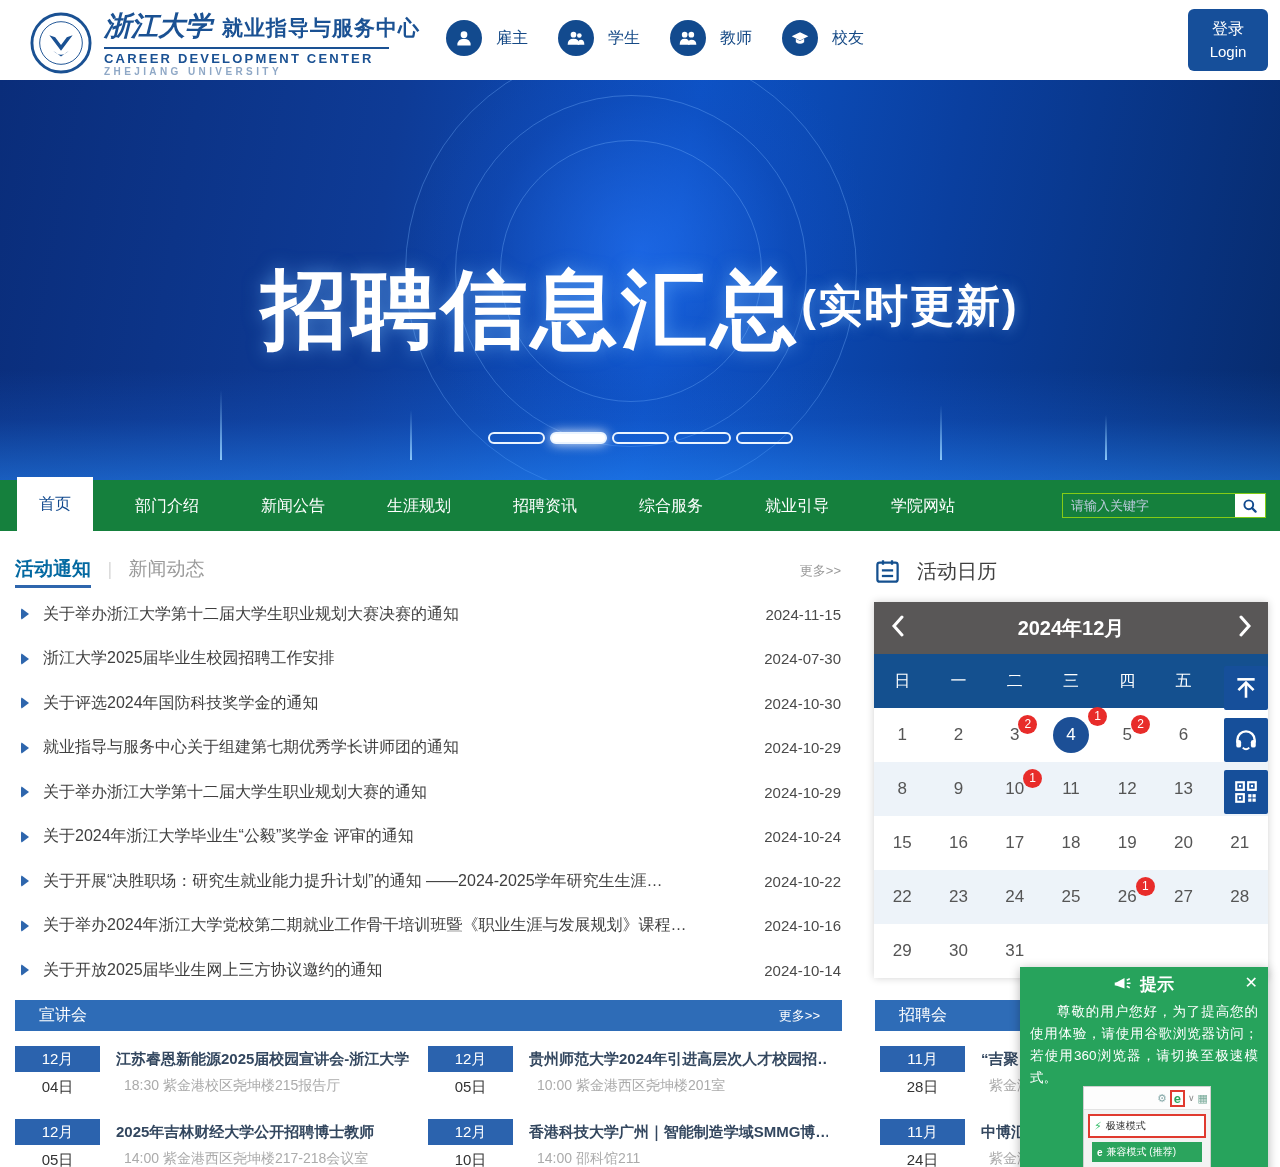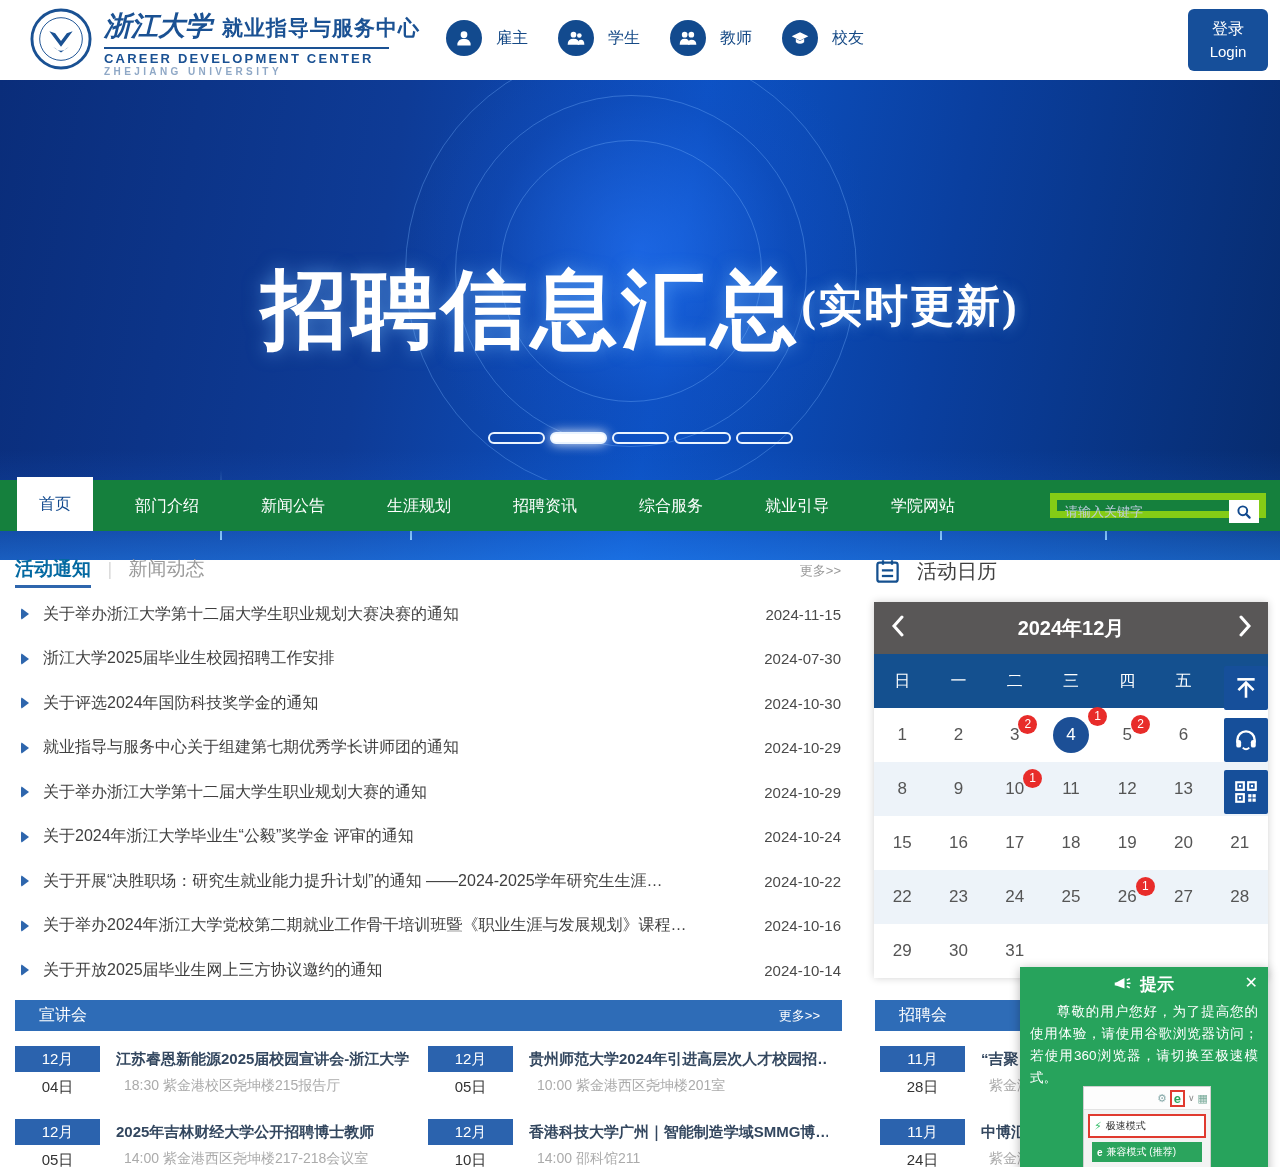--- a/index.html
+++ b/index.html
@@ -1,39 +1,39 @@
 <!DOCTYPE html>
 <html><head>
 <meta charset="utf-8">
 <style>
   html,body{margin:0;padding:0;background:#fff;font-family:"Liberation Sans","DejaVu Sans",sans-serif;}
   #page{position:relative;width:1280px;height:1167px;overflow:hidden;background:#fff;margin:0 auto;}
 
   
   .header{position:absolute;left:0;top:0;width:1280px;height:80px;background:#fff;}
-  .logo-wrap{position:absolute;left:30px;top:8px;display:flex;}
+  .logo-wrap{position:absolute;left:30px;top:8px;display:flex;align-items:center;}
   .seal{width:62px;height:62px;margin-right:12px;}
   .logo-text{display:flex;flex-direction:column;}
   .logo-cn{display:flex;align-items:baseline;color:#1a5193;}
   .logo-cn .uni{font-family:"DejaVu Serif",serif;font-style:italic;font-weight:bold;font-size:27px;margin-right:10px;}
   .logo-cn .dept{font-size:21px;font-weight:bold;letter-spacing:1px;}
   .logo-divider{border-top:2px solid #1a5193;margin:3px 0 2px 0;width:285px;}
   .logo-en1{font-size:13px;font-weight:bold;letter-spacing:2.2px;color:#1a5193;}
   .logo-en2{font-size:10px;letter-spacing:3.4px;color:#8fa8c6;font-weight:bold;}
   .quick-links{position:absolute;left:446px;top:20px;display:flex;align-items:center;}
   .qlink{display:flex;align-items:center;margin-right:30px;cursor:pointer;}
   .qicon{width:36px;height:36px;border-radius:50%;background:#124a8e;display:flex;align-items:center;justify-content:center;margin-right:14px;}
   .qlabel{font-size:16px;color:#164a86;}
   .login-btn{position:absolute;right:12px;top:9px;width:80px;height:62px;background:#164f9a;border-radius:6px;color:#fff;text-align:center;display:flex;flex-direction:column;justify-content:center;cursor:pointer;}
   .login-btn .l1{font-size:16px;line-height:24px;}
   .login-btn .l2{font-size:15px;line-height:22px;}
 
   
-  .banner{position:absolute;left:0;top:80px;width:1280px;height:480px;overflow:hidden;
-    background:linear-gradient(100deg,#0a2d7a 0%,#0e3b96 30%,#0c52c4 52%,#0a3f9f 72%,#072b6d 100%);font-family:Liberation Serif, serif;}
+  .banner{position:absolute;left:0;top:80px;width:1280px;height:400px;overflow:hidden;
+    background:linear-gradient(100deg,#0a2d7a 0%,#0e3b96 30%,#0c52c4 52%,#0a3f9f 72%,#072b6d 100%);}
   .banner .glow{position:absolute;left:380px;top:-40px;width:520px;height:420px;border-radius:50%;
     background:radial-gradient(circle,rgba(40,120,255,.55) 0%,rgba(20,80,200,.25) 45%,transparent 70%);}
   .banner .ring{position:absolute;border:1px solid rgba(120,180,255,.35);border-radius:50%;}
   .r1{left:500px;top:60px;width:260px;height:260px;}
   .r2{left:455px;top:15px;width:350px;height:350px;}
   .r3{left:405px;top:-35px;width:450px;height:450px;border-color:rgba(120,180,255,.2);}
   .banner .skyline{position:absolute;left:0;bottom:0;width:100%;height:110px;
     background:linear-gradient(to top,rgba(40,140,255,.5),rgba(30,110,230,.18) 55%,transparent);}
   .banner .beam{position:absolute;bottom:20px;width:2px;height:70px;background:linear-gradient(to top,rgba(150,210,255,.9),transparent);}
   .banner-title{position:absolute;left:0;top:172px;width:100%;text-align:center;color:#fff;white-space:nowrap;}
@@ -41,21 +41,21 @@
   .banner-title .suffix{font-size:44px;font-weight:bold;letter-spacing:2px;vertical-align:18px;text-shadow:0 0 14px rgba(120,190,255,.6);}
   .dots{position:absolute;left:0;top:352px;width:100%;display:flex;justify-content:center;}
   .dot{width:57px;height:12px;border:2px solid #eaf4ff;border-radius:8px;margin:0 2.5px;box-sizing:border-box;cursor:pointer;}
   .dot.active{background:#fff;box-shadow:0 0 12px rgba(255,255,255,.9);}
 
   
   .navbar{position:absolute;left:0;top:480px;width:1280px;height:51px;background:#15803d;}
   .nav-tabs{position:absolute;left:17px;top:0;height:51px;display:flex;}
   .nav-tab{color:#fff;font-size:16px;line-height:51px;padding:0 20px;margin-right:22px;cursor:pointer;}
   .nav-tab.active{background:#fff;color:#11498e;margin-top:-3px;line-height:54px;padding:0 22px;}
-  .searchbox{position:absolute;right:14px;top:13px;display:flex;border:7px solid #84cc16;height:25px;box-sizing:border-box;}
+  .searchbox{position:absolute;right:14px;top:13px;display:flex;border:1px solid #84cc16;height:25px;box-sizing:border-box;}
   .searchbox input{width:156px;height:23px;background:transparent;border:none;outline:none;color:#dfe8f4;font-size:13px;padding:0 8px;font-family:"Liberation Sans",sans-serif;}
   .searchbox input::placeholder{color:#bccbdd;}
   .search-btn{width:30px;height:23px;background:#fff;display:flex;align-items:center;justify-content:center;cursor:pointer;border:none;}
 
   
   .notice-tabs{position:absolute;left:15px;top:556px;width:826px;height:32px;}
   .ntab-active{font-size:19px;color:#0369a1;font-weight:bold;padding-bottom:6px;border-bottom:3px solid #2e66ad;cursor:pointer;}
   .ntab-sep{color:#d9d9d9;font-size:18px;margin:0 12px;}
   .ntab-inactive{font-size:19px;color:#9a9a9a;cursor:pointer;}
   .nmore{position:absolute;right:0;top:6px;font-size:13px;color:#999;cursor:pointer;}

